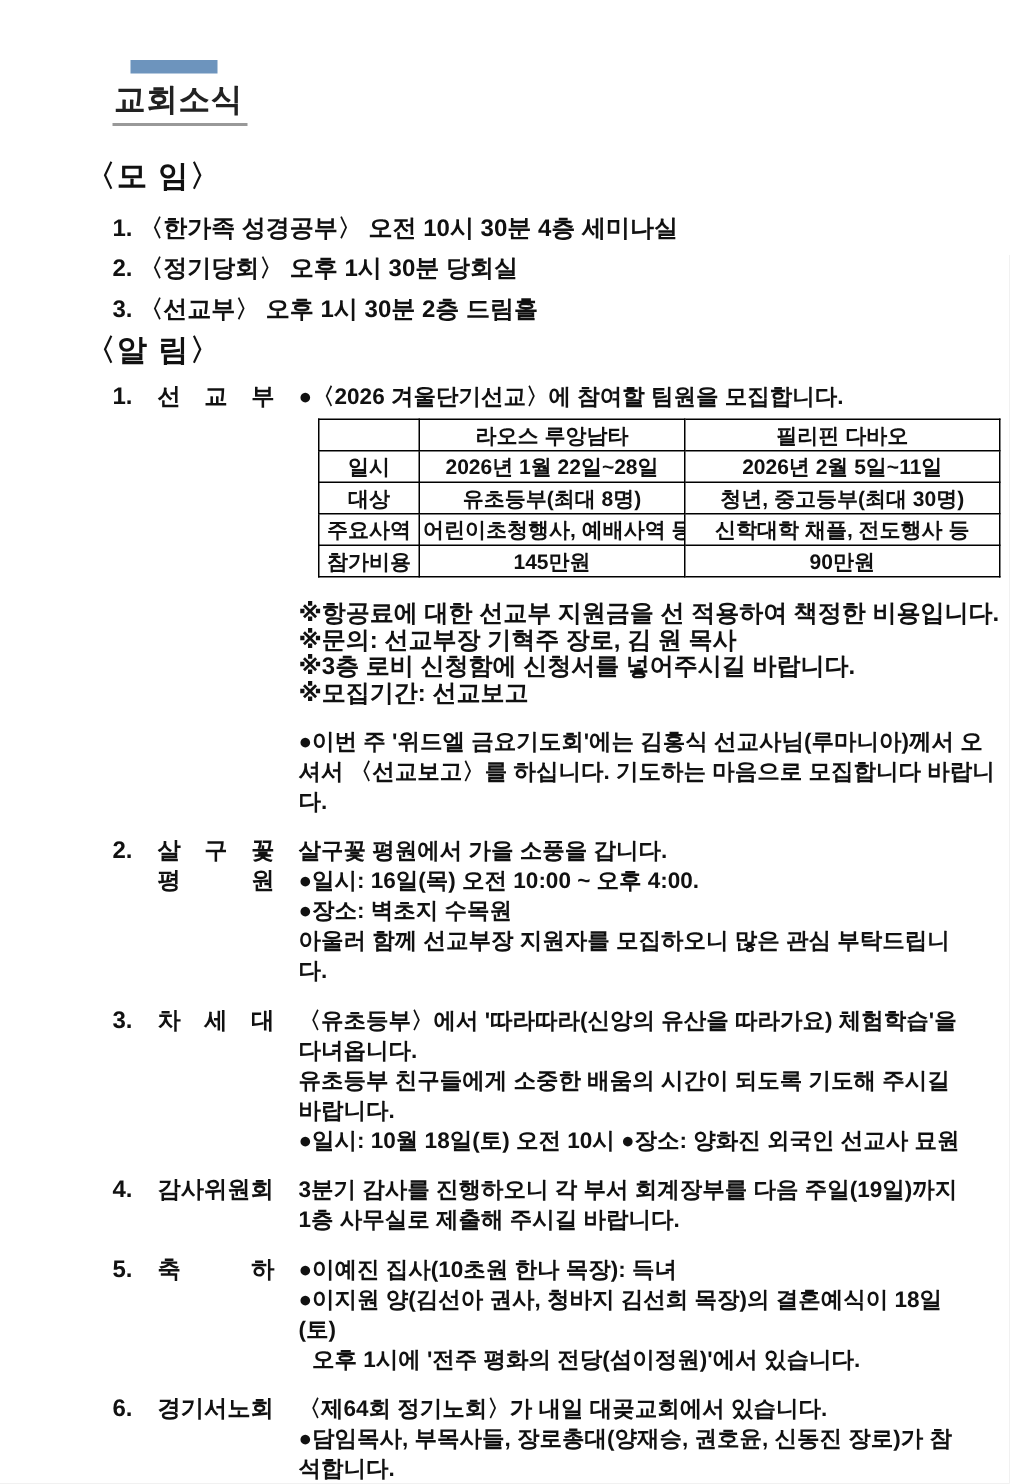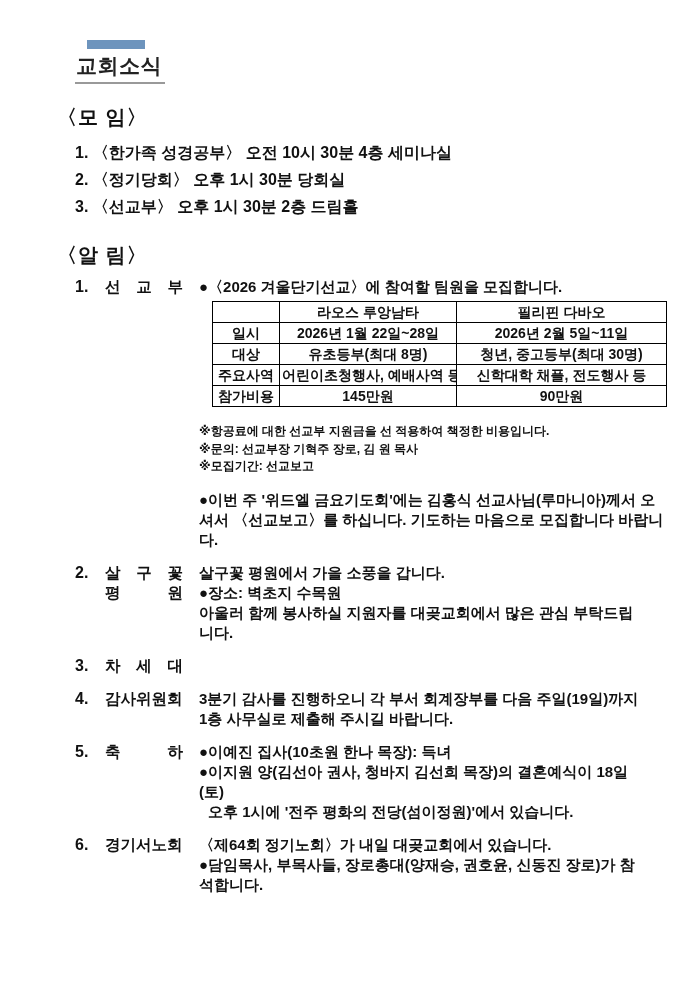--- a/index.html
+++ b/index.html
@@ -10,34 +10,34 @@
     font-weight:bold; color:#111; overflow:hidden;
     padding:40px 26px 16px 75px; position:relative;
   }
   
   .logo { margin-bottom:20px; display:inline-block; }
   .logo-bar { width:58px; height:9px; background:#6d94bd; margin-left:12px; margin-bottom:3px; }
   .logo-text { font-size:21px; letter-spacing:0.5px; color:#222; border-bottom:2px solid #999; padding:0 3px 2px 1px; display:inline-block; }
   
   .big-heading { font-size:20px; margin-left:-18px; margin-bottom:8px; letter-spacing:1px; }
   
-  .meeting-list { margin-bottom:22px; }
+  .meeting-list { }
   .meeting-item { font-size:16px; line-height:27px; }
   
   .section { display:flex; align-items:flex-start; margin-bottom:13px; }
   .sec-num { width:30px; font-size:16px; line-height:20px; flex:none; }
   .sec-title { width:78px; flex:none; font-size:15.5px; line-height:20px;
                text-align:justify; text-align-last:justify; white-space:pre-line; margin-right:16px; }
   .sec-body { flex:1; font-size:15px; line-height:20px; }
   .sec-body .line { line-height:20px; }
   .sec-body .line.cont { padding-left:9px; }
   
   table.mission { border-collapse:collapse; table-layout:fixed; width:454px; margin:4px 0 3px 13px; }
   table.mission td, table.mission th { border:1.5px solid #000; text-align:center; font-size:14px; height:21px; padding:0 2px; font-weight:bold; overflow:hidden; white-space:nowrap; }
-  .notes { font-size:12px; line-height:17.5px; margin-top:16px; }
+  .notes { font-size:16px; line-height:17.5px; margin-top:16px; }
   .extra-para { margin-top:14px; line-height:20px; }
 </style>
 </head>
 <body>
 
 <div class="page">
 
   
   <div class="logo">
     <div class="logo-bar" style="background: rgb(109, 148, 189);"></div>
@@ -91,42 +91,49 @@
         <tr>
           <td>참가비용</td>
           <td>145만원</td>
           <td>90만원</td>
         </tr>
       </tbody>
         </table>
       <div class="notes">
         <div>※항공료에 대한 선교부 지원금을 선 적용하여 책정한 비용입니다.</div>
         <div>※문의: 선교부장 기혁주 장로, 김 원 목사</div>
+        <div>※3층 로비 신청함에 신청서를 넣어주시길 바랍니다.</div>
         <div>※모집기간: 선교보고</div>
       </div>
       <div class="extra-para">●이번 주 '위드엘 금요기도회'에는 김홍식 선교사님(루마니아)께서 오셔서 〈선교보고〉를 하십니다. 기도하는 마음으로 모집합니다 바랍니다.</div>
     </div>
   </div>
 
   
   <div class="section">
     <div class="sec-num">2.</div>
     <div class="sec-title">살 구 꽃
 평 원</div>
     <div class="sec-body">
       <div class="line">살구꽃 평원에서 가을 소풍을 갑니다.</div>
+      <div class="line">●일시: 16일(목) 오전 10:00 ~ 오후 4:00.</div>
       <div class="line">●장소: 벽초지 수목원</div>
-      <div class="line">아울러 함께 봉사하실 지원자를 대곶교회에서 많은 관심 부탁드립니다.</div>
+      <div class="line">아울러 함께 선교부장 지원자를 모집하오니 많은 관심 부탁드립니다.</div>
     </div>
   </div>
 
   
   <div class="section">
     <div class="sec-num">3.</div>
     <div class="sec-title">차 세 대</div>
+    <div class="sec-body">
+      <div class="line">〈유초등부〉에서 '따라따라(신앙의 유산을 따라가요) 체험학습'을 다녀옵니다.</div>
+      <div class="line">유초등부 친구들에게 소중한 배움의 시간이 되도록 기도해 주시길 바랍니다.</div>
+      <div class="line">●일시: 10월 18일(토) 오전 10시 ●장소: 양화진 외국인 선교사 묘원</div>
+    </div>
   </div>
 
   
   <div class="section">
     <div class="sec-num">4.</div>
     <div class="sec-title">감사위원회</div>
     <div class="sec-body">
       <div class="line">3분기 감사를 진행하오니 각 부서 회계장부를 다음 주일(19일)까지 1층 사무실로 제출해 주시길 바랍니다.</div>
     </div>
   </div>

